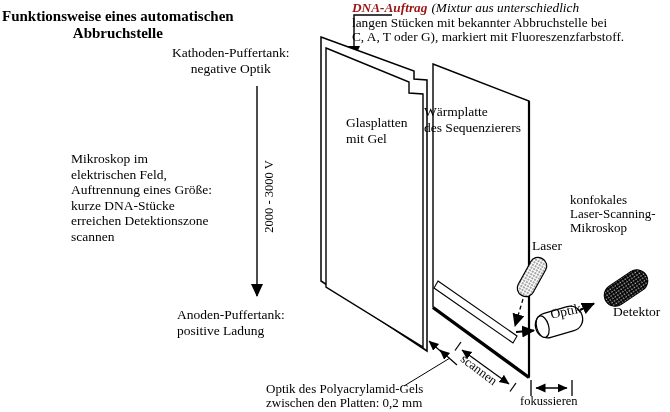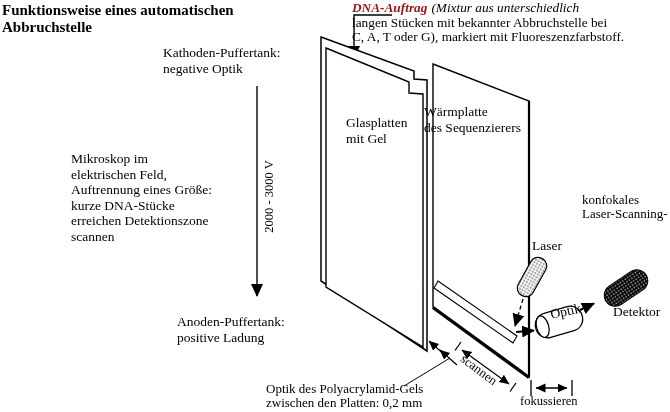--- a/index.html
+++ b/index.html
@@ -89,35 +89,35 @@
     <line x1="510" y1="391.5" x2="516" y2="383" stroke="#000" stroke-width="1.3"></line>
   </g>
 
   <g>
     <line x1="531" y1="380" x2="531" y2="396" stroke="#000" stroke-width="1.3"></line>
     <line x1="572" y1="380" x2="572" y2="396" stroke="#000" stroke-width="1.3"></line>
     <line x1="536" y1="388" x2="567" y2="388" stroke="#000" stroke-width="1.5" marker-start="url(#ah)" marker-end="url(#ah)"></line>
   </g>
 </svg>
 
-<div class="lbl title" style="left:2px;top:2px;">
+<div class="lbl title" style="left:2px;top:8px;text-align:center;">
   <div>Funktionsweise eines automatischen</div>
   <div>Abbruchstelle</div>
 </div>
 
 <div class="lbl" style="left:352px;top:1px;font-size:13.3px;line-height:14.6px;">
   <div class="dna-line1">
     <span class="red">DNA-Auftrag</span>
     <span>(Mixtur aus unterschiedlich</span>
   </div>
   <div>langen Stücken mit bekannter Abbruchstelle bei</div>
   <div>C, A, T oder G), markiert mit Fluoreszenzfarbstoff.</div>
 </div>
 
-<div class="lbl" style="left:163px;top:45px;">
+<div class="lbl" style="left:172px;top:45px;text-align:center;">
   <div>Kathoden-Puffertank:</div>
   <div>negative Optik</div>
 </div>
 
 <div class="lbl" style="left:346px;top:97px;margin-top:18px;">
   <div>Glasplatten</div>
   <div>mit Gel</div>
 </div>
 
 <div class="lbl" style="left:424px;top:104px;">
@@ -129,28 +129,29 @@
   <div>Mikroskop im</div>
   <div>elektrischen Feld,</div>
   <div>Auftrennung eines Größe:</div>
   <div>kurze DNA-Stücke</div>
   <div>erreichen Detektionszone</div>
   <div>scannen</div>
 </div>
 
 <div class="lbl rot-voltage" style="left:216px;top:189px;">2000 - 3000 V</div>
 
-<div class="lbl" style="left:177px;top:307px;margin-top:7px;">
+<div class="lbl" style="left:177px;top:307px;">
   <div>Anoden-Puffertank:</div>
   <div>positive Ladung</div>
 </div>
 
-<div class="lbl" style="left:570px;top:193px;font-size:13px;line-height:13.8px;margin-left:12px;">
+<div class="lbl" style="left:570px;top:193px;font-size:13px;line-height:13.8px;">
   <div>konfokales</div>
   <div>Laser-Scanning-</div>
+  <div>Mikroskop</div>
 </div>
 
 <div class="lbl" style="left:532px;top:238px;">Laser</div>
 
 <div class="lbl rot-optik" style="left:549px;top:307px;">Optik</div>
 
 <div class="lbl" style="left:613px;top:304px;">Detektor</div>
 
 <div class="lbl rot-scannen" style="left:467px;top:351px;">scannen</div>
 

